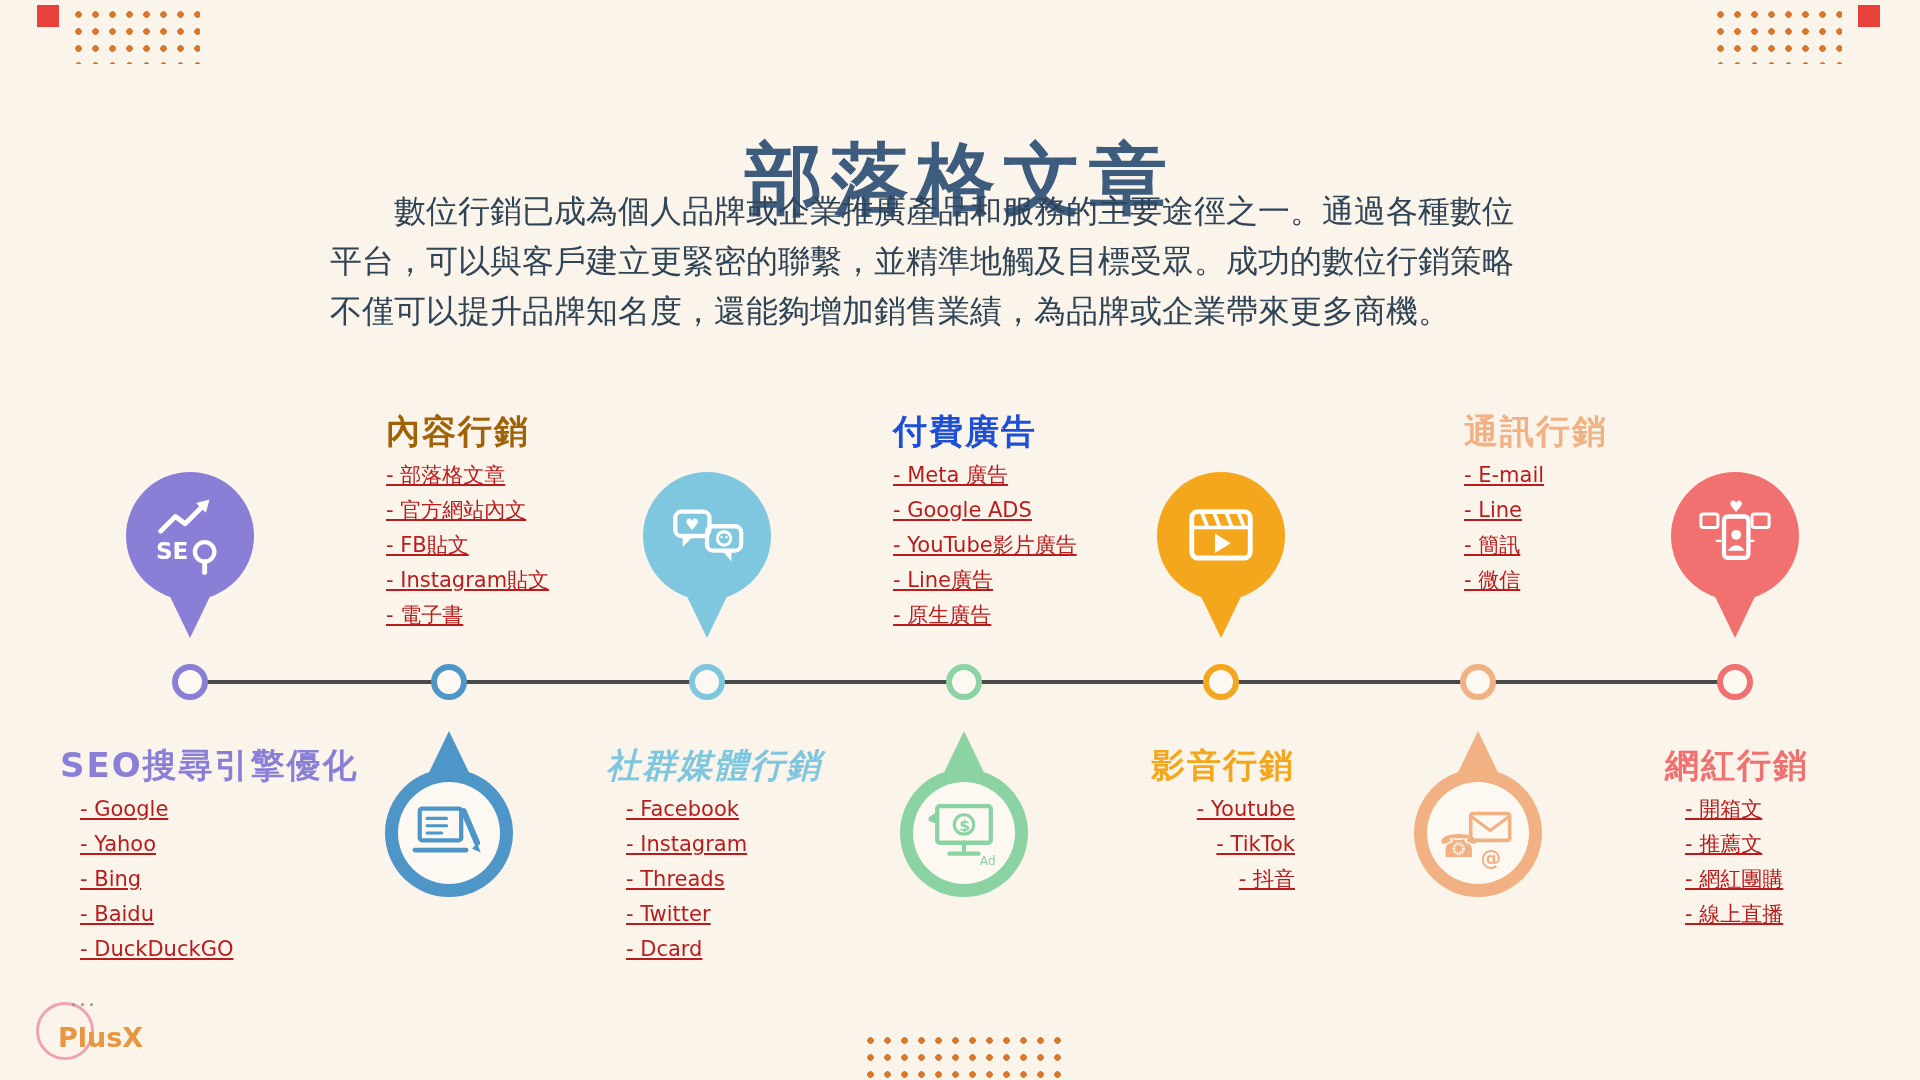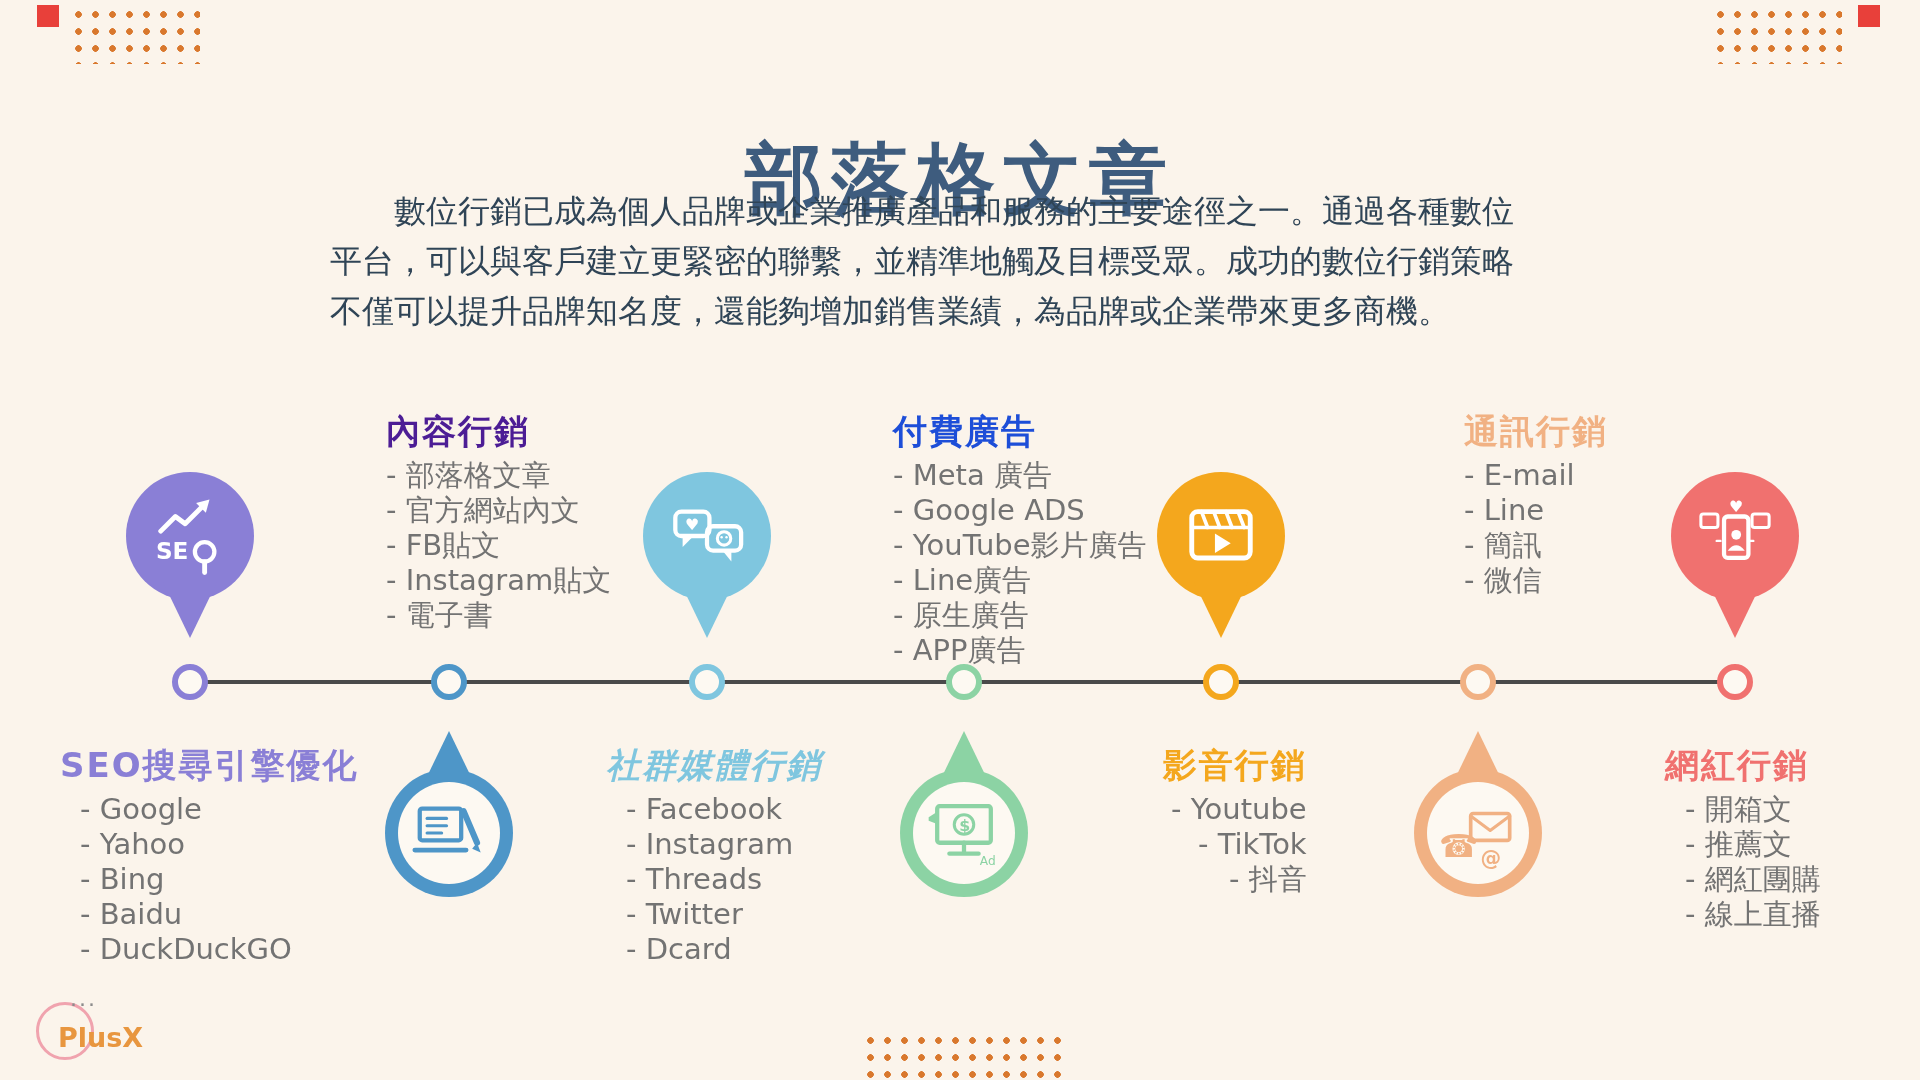--- a/index.html
+++ b/index.html
@@ -52,21 +52,21 @@
     width:102px;height:102px;border-radius:50%;background:#FDF9F2;color:var(--accent);
     display:flex;align-items:center;justify-content:center;position:relative;z-index:1;
   }
   .pin svg,.drop svg{width:78px;height:78px;overflow:visible;}
   .icon .s{fill:none;stroke:currentColor;stroke-linecap:round;stroke-linejoin:round;}
   .icon .f{fill:currentColor;stroke:none;}
   .icon text{font-family:inherit;}
   
   .sec-block{position:absolute;}
   .sec-title{font-size:34px;font-weight:800;letter-spacing:2px;line-height:42px;white-space:nowrap;}
-  .sec-items{list-style:none;margin:6px 0 0 0;padding:0;font-size:29px;line-height:35px;color:#737373;white-space:nowrap;}
+  .sec-items{list-style:none;margin:6px 0 0 0;padding:0;font-size:21px;line-height:35px;color:#b91c1c;white-space:nowrap;text-decoration:underline;}
   .sec-block.below .sec-items{padding-left:20px;}
   
   .logo{position:absolute;left:36px;top:992px;width:130px;height:72px;}
   .logo-ring{position:absolute;left:0;top:10px;width:58px;height:58px;border:3px solid #F0A3AE;border-radius:50%;box-sizing:border-box;}
   .logo-dots{position:absolute;left:34px;top:-6px;color:#8C8C8C;font-size:22px;letter-spacing:2px;}
   .logo-text{position:absolute;left:22px;top:30px;color:#E8963F;font-size:27px;font-weight:600;}
 </style>
 </head>
 <body>
 
@@ -187,21 +187,21 @@
     <ul class="sec-items">
       <li>- Google</li>
       <li>- Yahoo</li>
       <li>- Bing</li>
       <li>- Baidu</li>
       <li>- DuckDuckGO</li>
     </ul>
   </div>
 
   <div class="sec-block above" style="left:386px;top:410px;">
-    <div class="sec-title" style="color: #4c1d95;">內容行銷</div>
+    <div class="sec-title" style="color: #a16207;">內容行銷</div>
     <ul class="sec-items">
       <li>- 部落格文章</li>
       <li>- 官方網站內文</li>
       <li>- FB貼文</li>
       <li>- Instagram貼文</li>
       <li>- 電子書</li>
     </ul>
   </div>
 
   <div class="sec-block below" style="left:606px;top:744px;">
@@ -216,21 +216,20 @@
   </div>
 
   <div class="sec-block above" style="left:893px;top:410px;">
     <div class="sec-title" style="color: #1d4ed8;">付費廣告</div>
     <ul class="sec-items">
       <li>- Meta 廣告</li>
       <li>- Google ADS</li>
       <li>- YouTube影片廣告</li>
       <li>- Line廣告</li>
       <li>- 原生廣告</li>
-      <li>- APP廣告</li>
     </ul>
   </div>
 
   <div class="sec-block below" style="left:1151px;top:744px;text-align:right;">
     <div class="sec-title" style="color: rgb(244, 167, 29);">影音行銷</div>
     <ul class="sec-items">
       <li>- Youtube</li>
       <li>- TikTok</li>
       <li>- 抖音</li>
     </ul>

